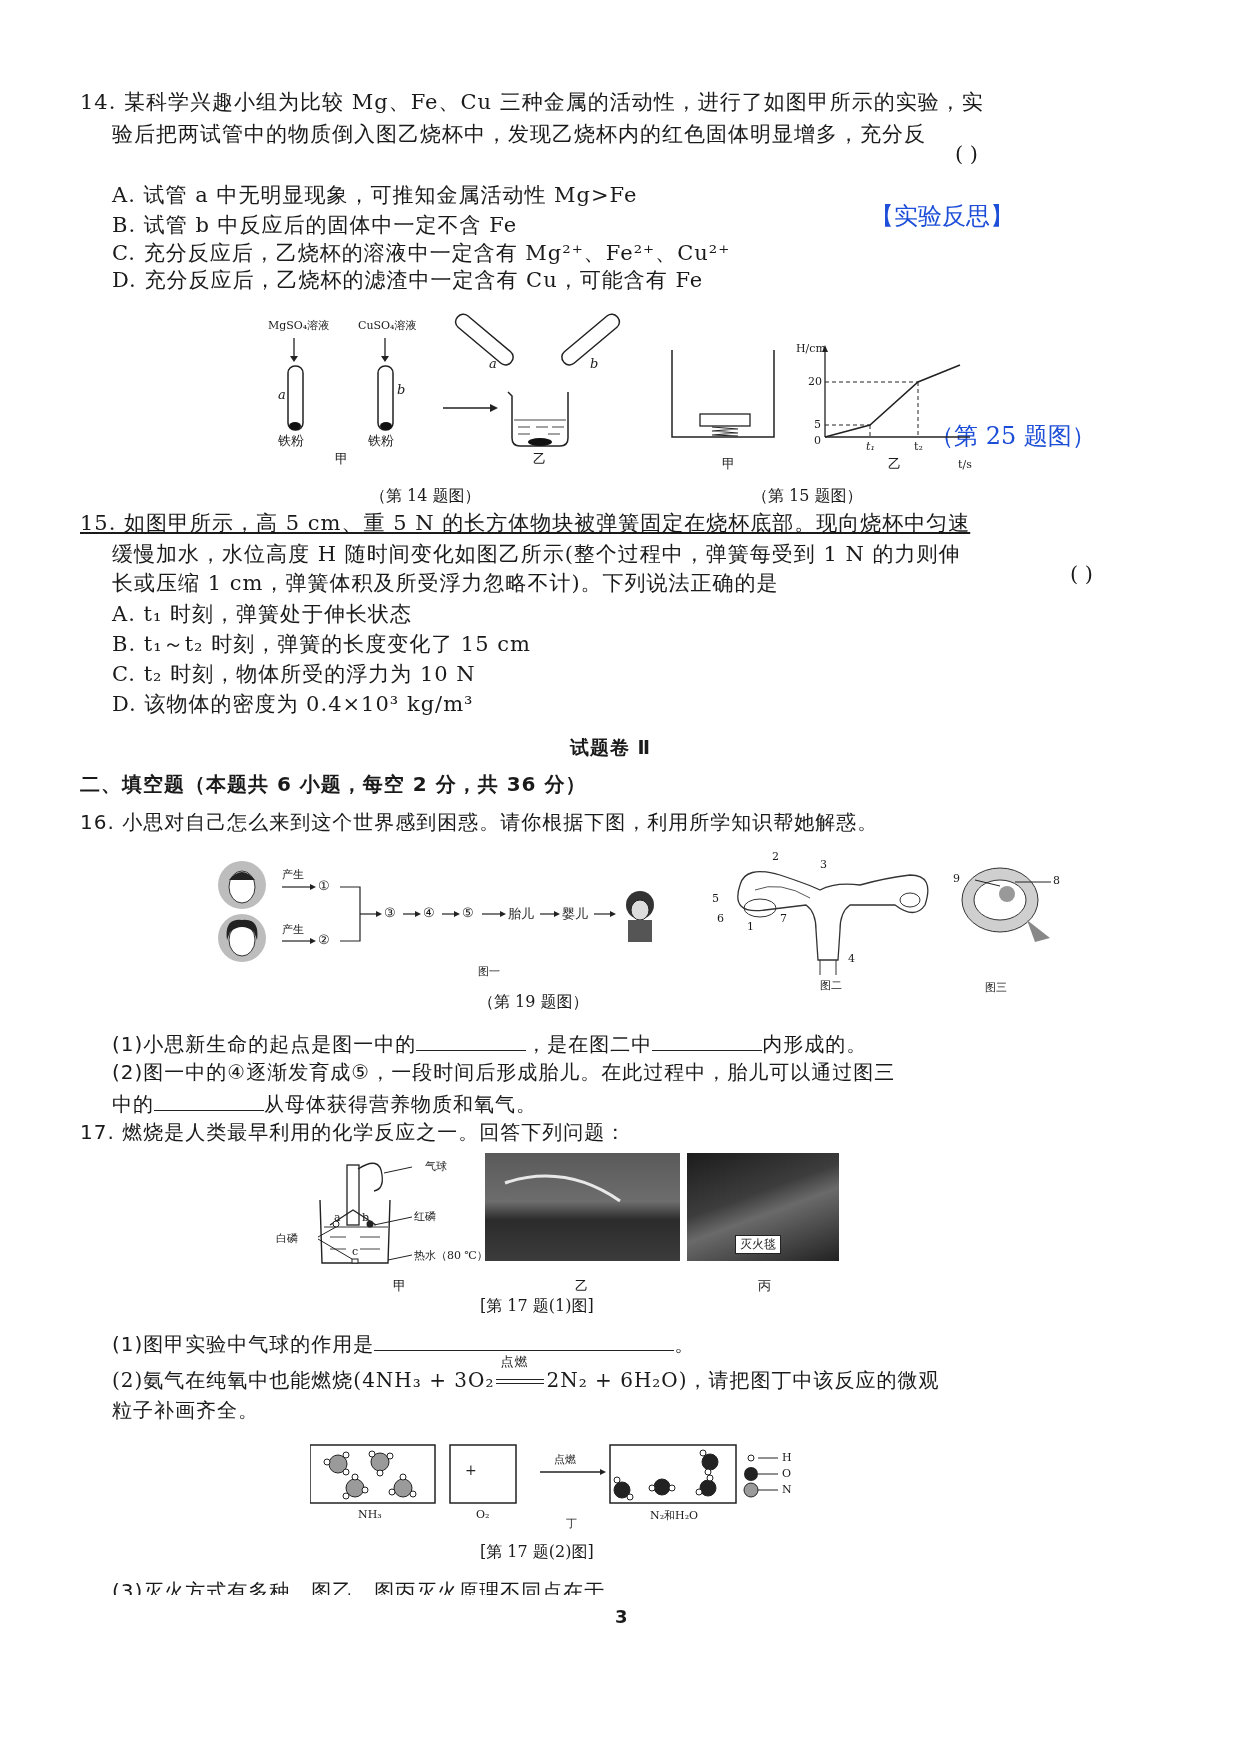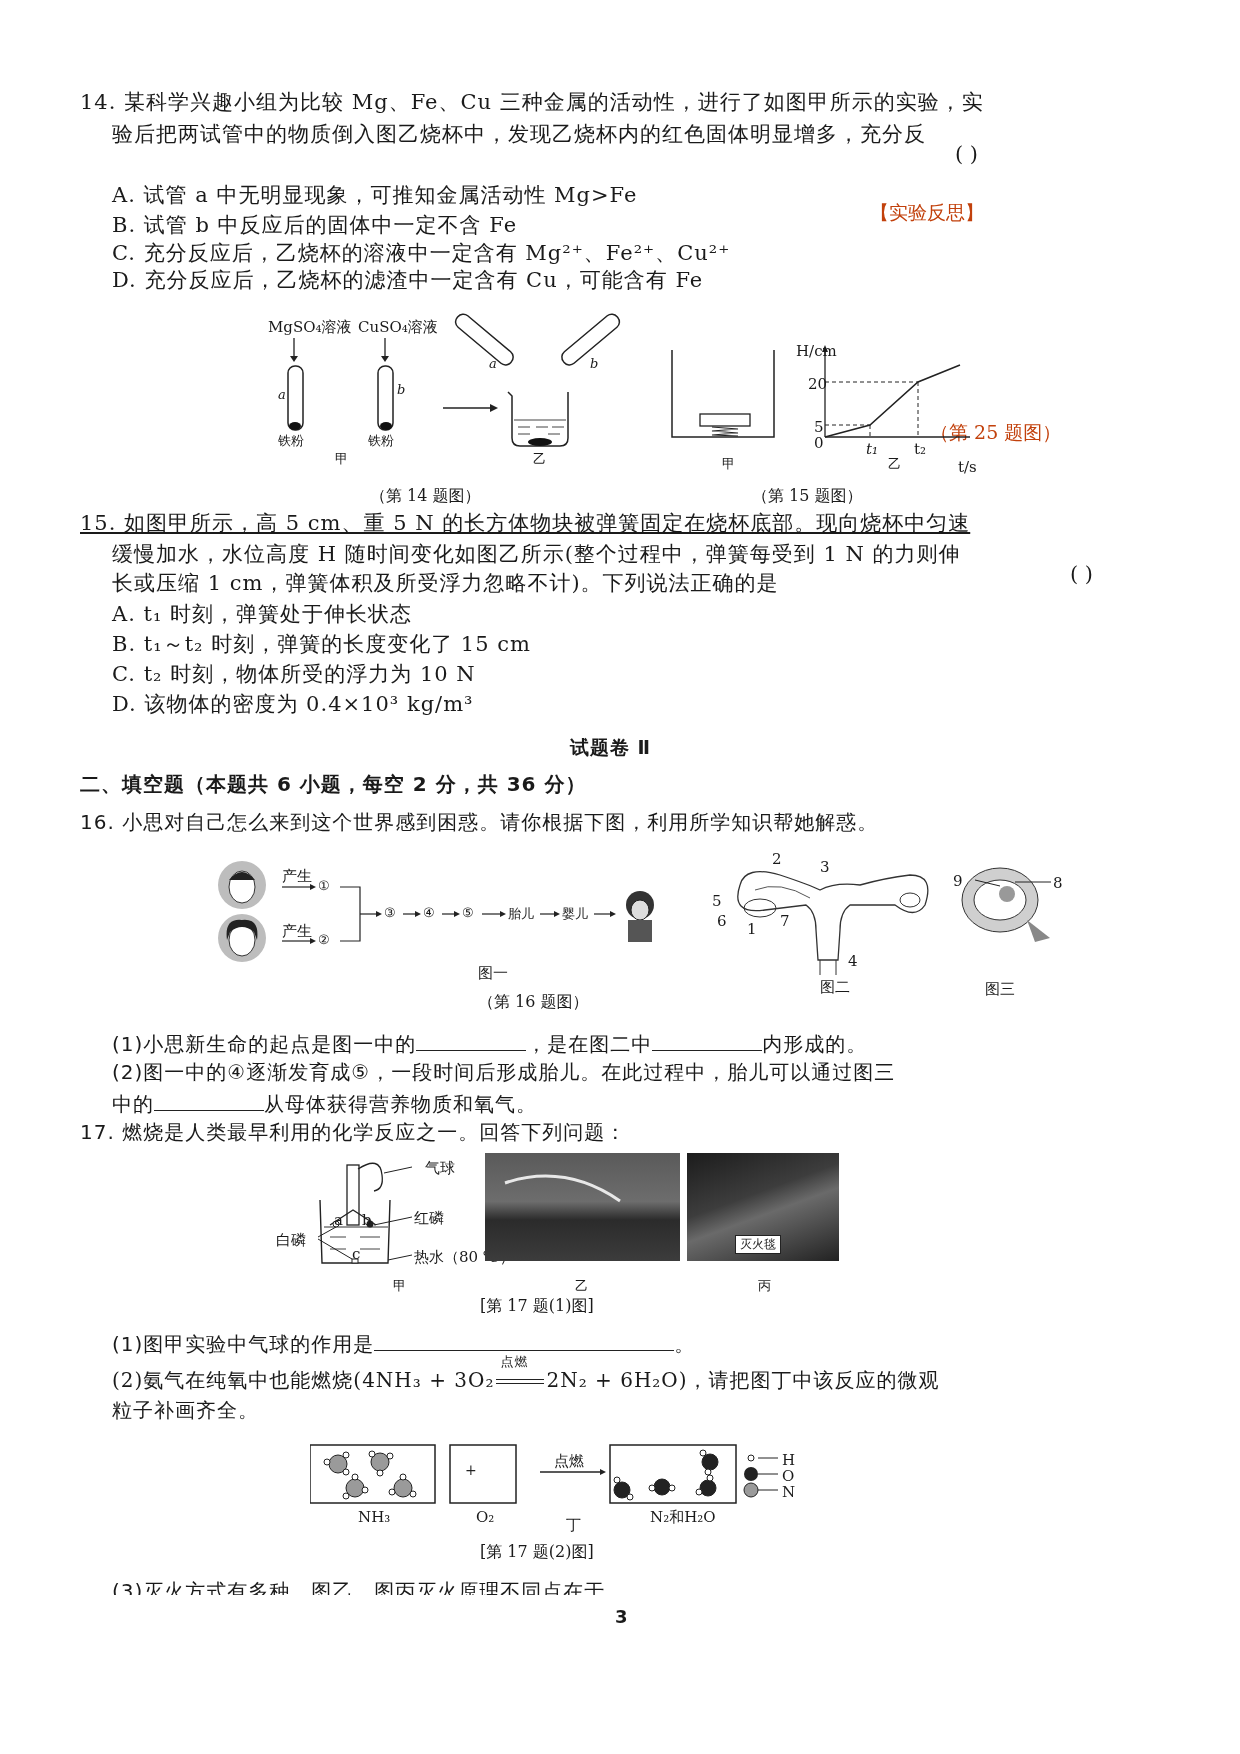--- a/index.html
+++ b/index.html
@@ -11,26 +11,26 @@
   .page { position: absolute; left: 0; top: 0; width: 1240px; height: 1754px; }
   .line {
     position: absolute; font-size: 21px; line-height: 28px; white-space: nowrap;
     letter-spacing: 1px;
   }
   .sans { font-family: "DejaVu Sans", "Liberation Sans", sans-serif; }
   .paren { position: absolute; font-size: 21px; }
   .blank { display: inline-block; border-bottom: 1.5px solid #222; height: 22px; vertical-align: baseline; }
   .caption { position: absolute; font-size: 16px; white-space: nowrap; }
   .small { position: absolute; font-size: 13px; white-space: nowrap; }
-  .tiny { position: absolute; font-size: 15px; white-space: nowrap; }
+  .tiny { position: absolute; font-size: 11px; white-space: nowrap; }
   .fig { position: absolute; }
   .emph-dot { text-emphasis: filled circle; -webkit-text-emphasis: dot; text-emphasis-position: under; }
   .photo { position: absolute; background: #3a3a3a; }
   .pagenum { position: absolute; font-size: 18px; font-weight: bold; font-family: "DejaVu Sans", sans-serif; }
-  .ghost { position: absolute; color: #c2410c; font-size: 19px; white-space: nowrap; }
+  .ghost { position: absolute; color: #1d4ed8; font-size: 24px; white-space: nowrap; }
 </style>
 </head>
 <body>
 
 <div class="page">
 
   <div class="ghost" style="left:870px;top:200px;">【实验反思】</div>
   <div class="ghost" style="left:930px;top:420px;">（第 25 题图）</div>
 
   <div class="line" style="left:80px;top:88px;">14. 某科学兴趣小组为比较 Mg、Fe、Cu 三种金属的活动性，进行了如图甲所示的实验，实</div>
@@ -198,21 +198,21 @@
       <circle cx="52" cy="34" r="8" fill="#999"></circle>
       <path d="M72 60 L95 78 L80 82 Z" fill="#888"></path>
       <line x1="20" y1="20" x2="45" y2="26" stroke="#222"></line>
       <line x1="60" y1="22" x2="96" y2="22" stroke="#222"></line>
     </svg>
     <div class="tiny" style="left:-2px;top:12px;">9</div>
     <div class="tiny" style="left:98px;top:14px;">8</div>
     <div class="tiny" style="left:30px;top:120px;">图三</div>
   </div>
 
-  <div class="caption" style="left:478px;top:992px;">（第 16 题图）</div>
+  <div class="caption" style="left:478px;top:992px;">（第 19 题图）</div>
 
   <div class="line sans" style="left:112px;top:1028px;font-size:20px;">
     <span>(1)小思新生命的起点是图一中的</span><span class="blank" style="width:110px;"></span><span>，是在图二中</span><span class="blank" style="width:110px;"></span><span>内形成的。</span>
   </div>
   <div class="line sans" style="left:112px;top:1058px;font-size:20px;">(2)图一中的④逐渐发育成⑤，一段时间后形成胎儿。在此过程中，胎儿可以通过图三</div>
   <div class="line sans" style="left:112px;top:1088px;font-size:20px;">
     <span>中的</span><span class="blank" style="width:110px;"></span><span>从母体获得营养物质和氧气。</span>
   </div>
 
   <div class="line sans" style="left:80px;top:1118px;font-size:20px;">17. 燃烧是人类最早利用的化学反应之一。回答下列问题：</div>

